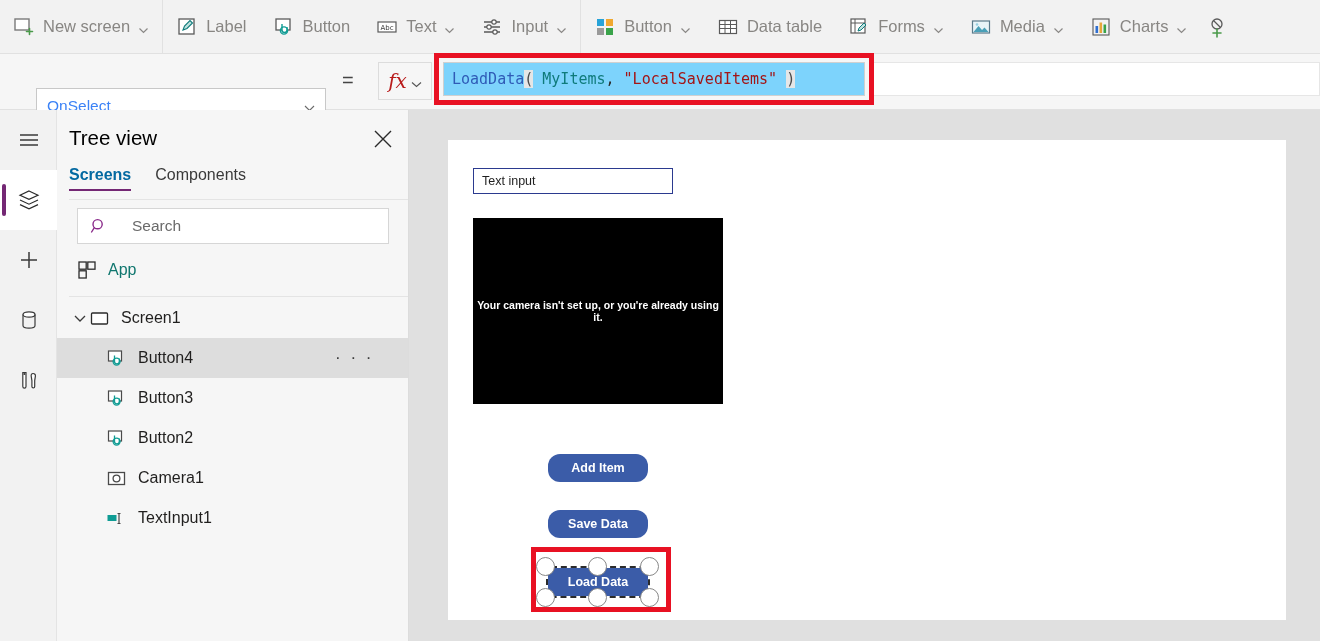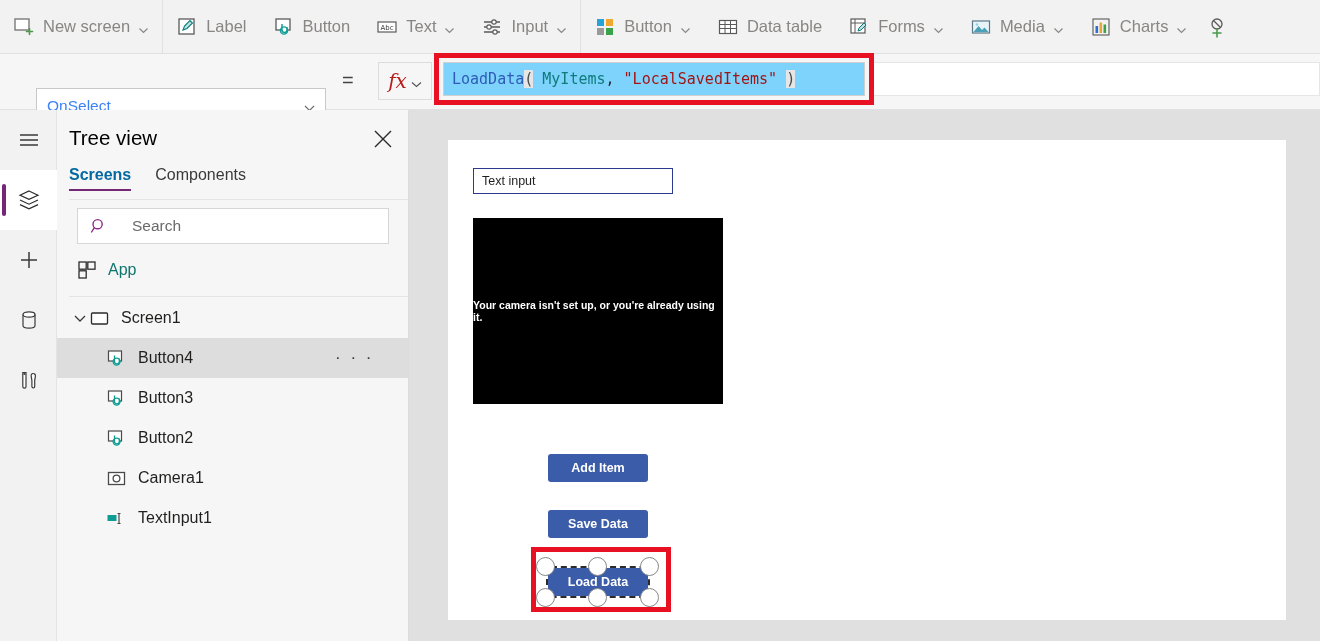--- a/index.html
+++ b/index.html
@@ -185,26 +185,26 @@
     display: flex; align-items: center; padding: 0 8px;
     font-size: 12.5px; color: #1f1f1f;
   }
   .cam-ctl {
     position: absolute; left: 25px; top: 78px;
     width: 250px; height: 186px;
     background: #000;
     display: flex; align-items: center; justify-content: center;
   }
   .cam-ctl .cmsg {
-    color: #fff; font-size: 10.5px; font-weight: bold; 
+    color: #fff; font-size: 10.5px; font-weight: bold; text-align: center;
   }
   .pa-btn {
     position: absolute;
     width: 100px; height: 28px;
-    background: #3b5ca8; border-radius: 3px;
+    background: #3b5ca8; border-radius: 12px;
     display: flex; align-items: center; justify-content: center;
     color: #fff; font-size: 12.5px; font-weight: bold;
     cursor: pointer;
   }
   .pa-btn.add  { left: 100px; top: 314px; }
   .pa-btn.save { left: 100px; top: 370px; }
   .pa-btn.load {
     left: 100px; top: 428px; border-radius: 3px;
     outline: 2px dashed #2b2b2b; outline-offset: 0px;
   }

